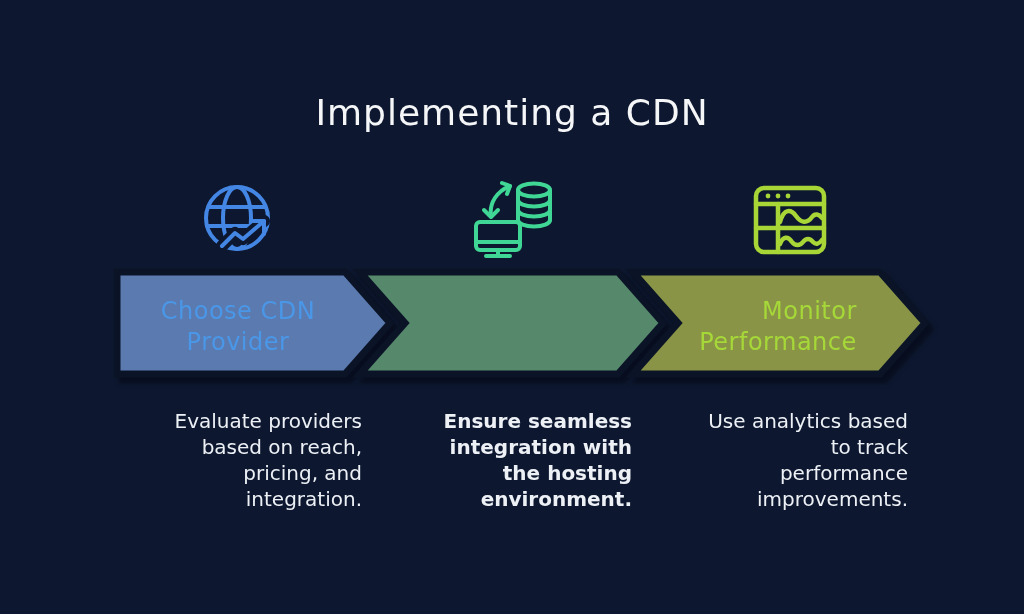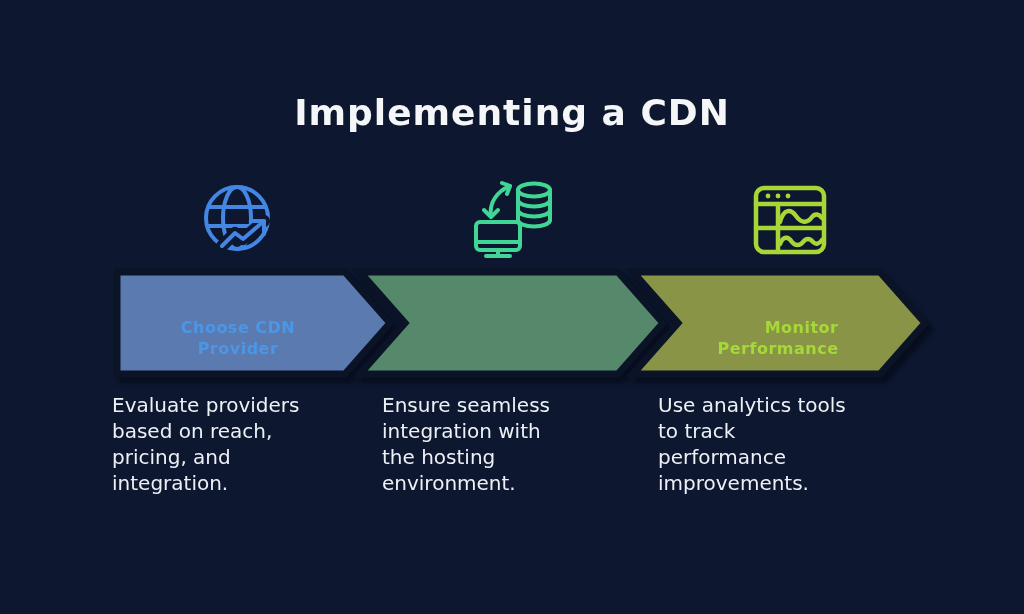--- a/index.html
+++ b/index.html
@@ -6,35 +6,35 @@
     --background:#0d1830; --title-color:#f5f6f8; --description-color:#edf1f6;
     --outline:#0a1426; --step1-fill:#5b7ab0; --step1-text:#4a97e8; --step1-icon:#4486e4;
     --step2-fill:#56886c; --step2-text:#3cdf9b; --step2-icon:#40d695;
     --step3-fill:#899447; --step3-text:#a5d838; --step3-icon:#a8d636;
   }
   *{margin:0;padding:0;box-sizing:border-box;}
   html,body{width:1024px;height:614px;overflow:hidden;}
   body{background:var(--background);font-family:"DejaVu Sans","Liberation Sans",sans-serif;}
   .stage{position:relative;width:1024px;height:614px;background:var(--background);}
   .title{position:absolute;top:92px;left:0;width:1024px;text-align:center;
-         color:var(--title-color);font-size:36px;font-weight:bold;letter-spacing:1px;}
+         color:var(--title-color);font-size:36px;font-weight:normal;letter-spacing:1px;}
   .icon{position:absolute;}
   .arrows-svg{position:absolute;top:256px;left:0;}
   .arrows-svg polygon{stroke:var(--outline);stroke-width:7;stroke-linejoin:miter;
          filter:drop-shadow(5px 6px 2px rgba(3,7,18,0.6));}
-  .step-label{position:absolute;top:288px;height:102px;display:flex;align-items:center;
-         justify-content:center;text-align:center;font-weight:bold;font-size:16px;
+  .step-label{position:absolute;top:276px;height:102px;display:flex;align-items:center;
+         justify-content:center;text-align:center;font-weight:normal;font-size:24px;
          line-height:1.3;white-space:pre-line;letter-spacing:0.5px;}
   .label-1{left:118px;width:240px;color:var(--step1-text);}
   .label-2{left:398px;width:224px;color:var(--step2-text);}
   .label-3{left:666px;width:224px;color:var(--step3-text);text-align:right;}
-  .description{position:absolute;top:392px;width:250px;text-align:left;
+  .description{position:absolute;top:408px;width:250px;text-align:right;
          color:var(--description-color);font-size:20px;line-height:1.3;white-space:pre-line;}
   .desc-1{left:112px;}
-  .desc-2{left:382px;}
+  .desc-2{left:382px;font-weight:bold;}
   .desc-3{left:658px;}
   svg{display:block;}
 </style>
 </head>
 <body>
 
 <div class="stage">
 
   <div class="title">Implementing a CDN</div>
 
@@ -96,18 +96,18 @@
 Performance</div>
 
   <div class="description desc-1">Evaluate providers
 based on reach,
 pricing, and
 integration.</div>
   <div class="description desc-2">Ensure seamless
 integration with
 the hosting
 environment.</div>
-  <div class="description desc-3">Use analytics tools
+  <div class="description desc-3">Use analytics based
 to track
 performance
 improvements.</div>
 
 </div>
 
 </body></html>

